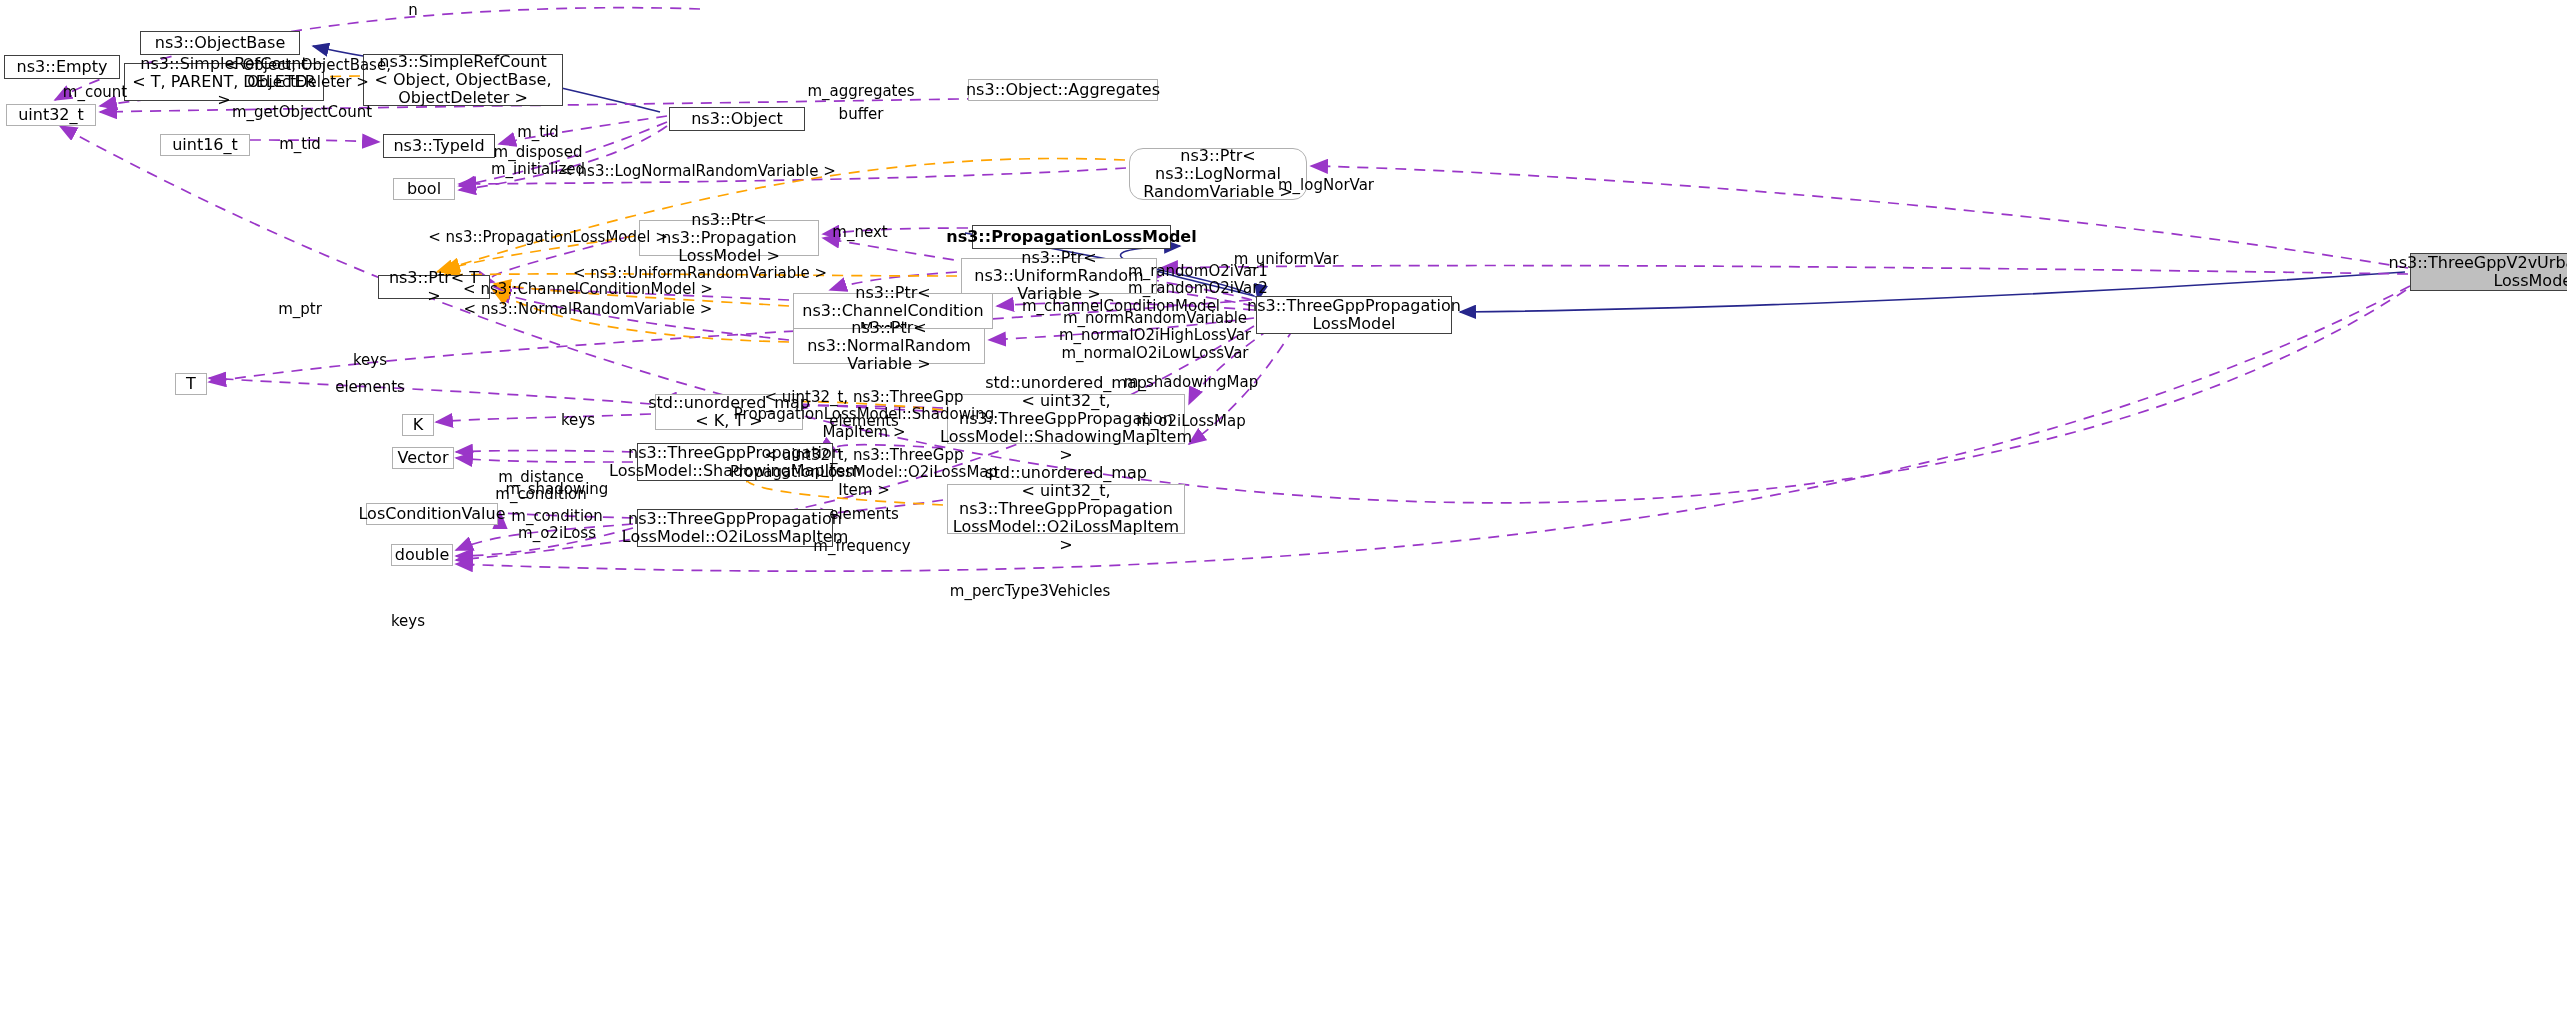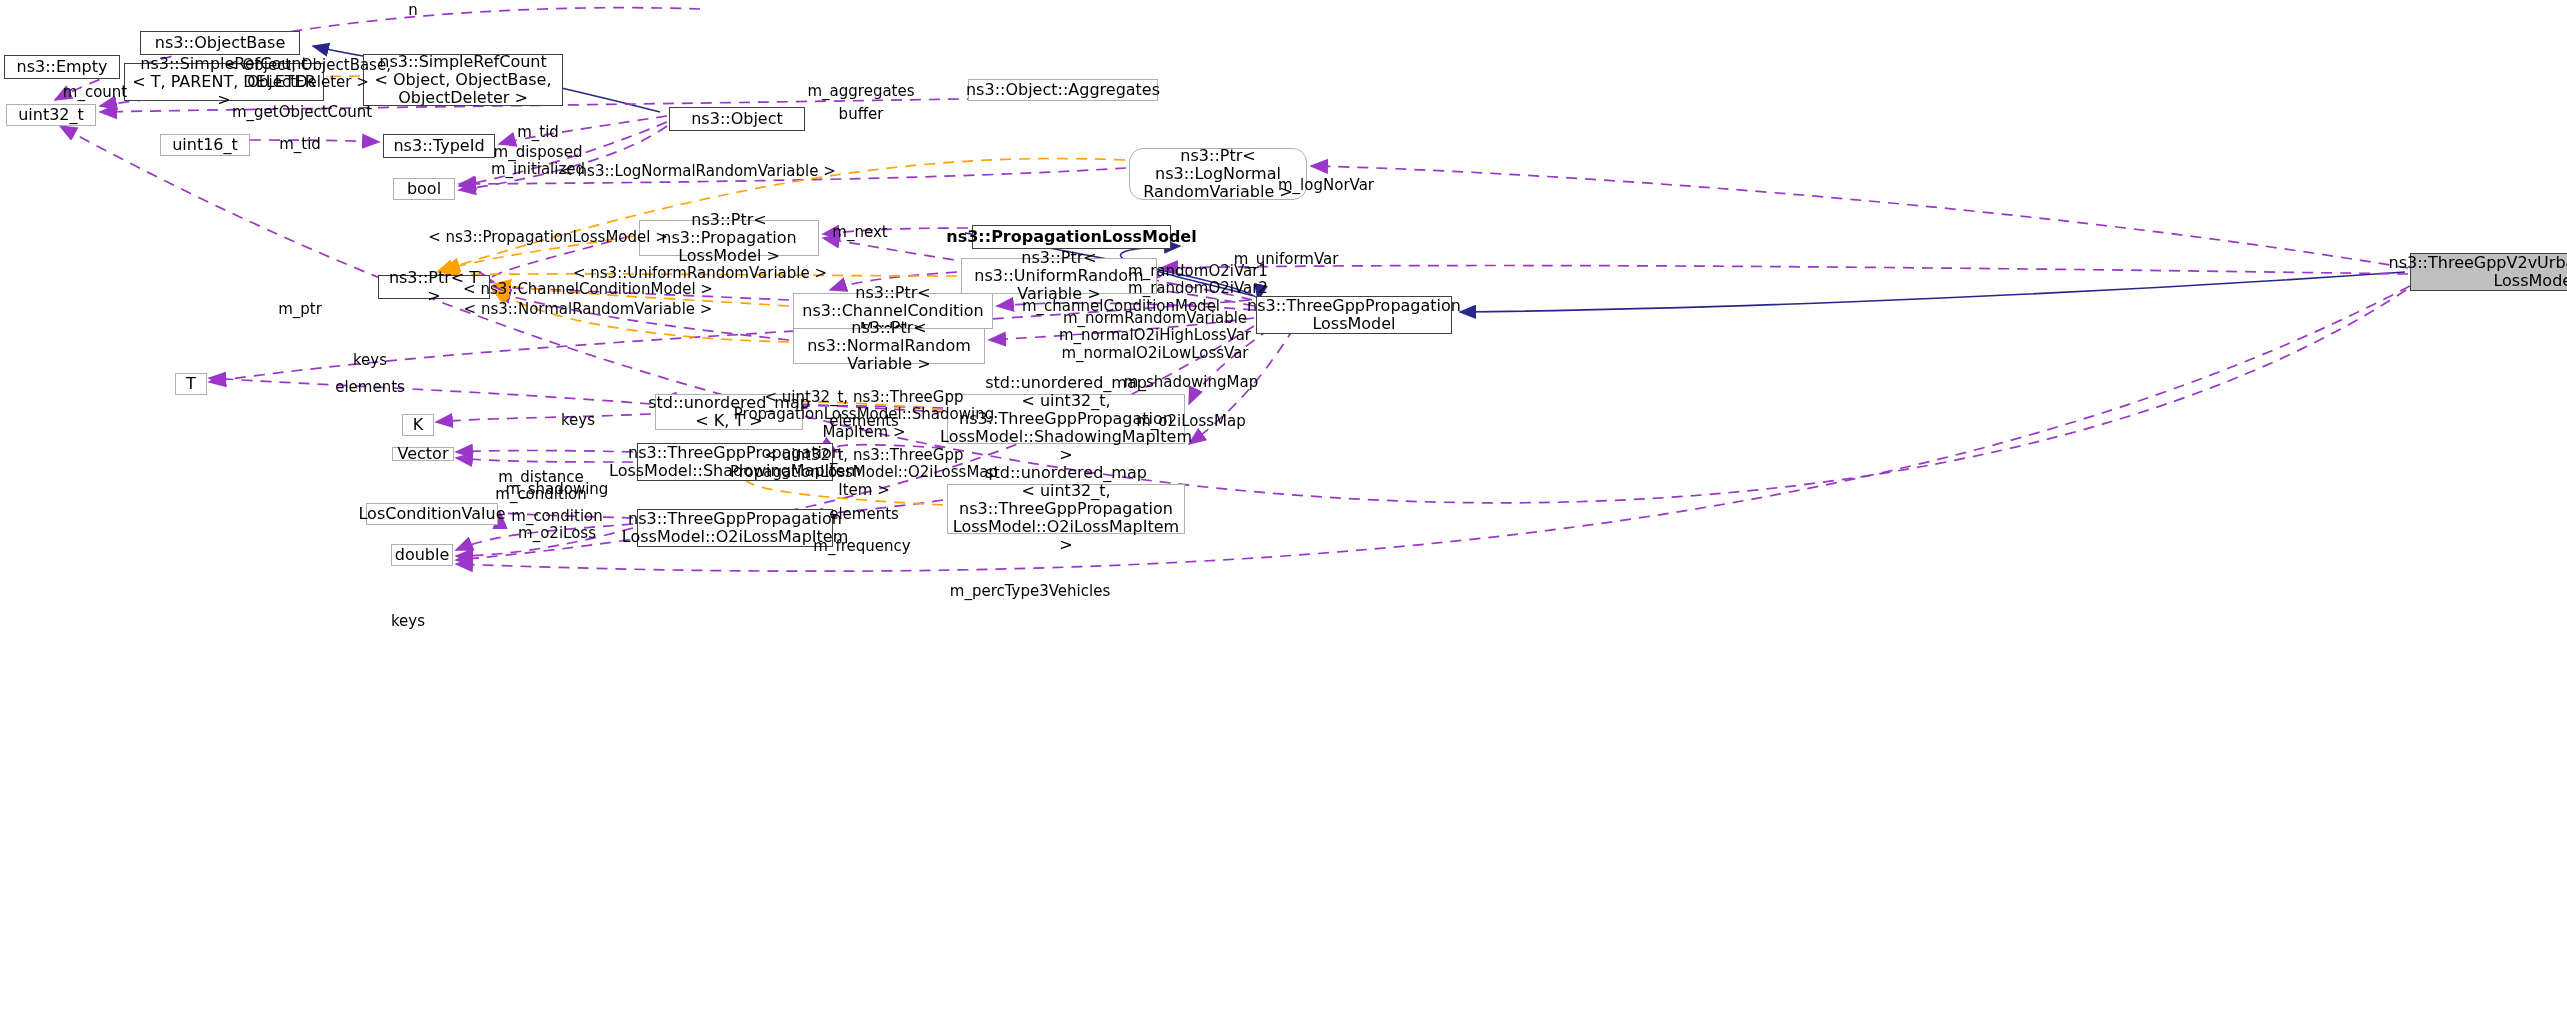--- a/index.html
+++ b/index.html
@@ -144,21 +144,21 @@
 LossModel</div>
   <div class="node n-focus" style="left:2410px;top:253px;width:250px;height:38px;">ns3::ThreeGppV2vUrbanPropagation
 LossModel</div>
   <div class="node n-plain" style="left:175px;top:373px;width:32px;height:22px;">T</div>
   <div class="node n-plain" style="left:402px;top:414px;width:32px;height:22px;">K</div>
   <div class="node n-plain" style="left:655px;top:394px;width:148px;height:36px;">std::unordered_map
 &lt; K, T &gt;</div>
   <div class="node n-plain" style="left:947px;top:394px;width:238px;height:50px;">std::unordered_map
 &lt; uint32_t, ns3::ThreeGppPropagation
 LossModel::ShadowingMapItem &gt;</div>
-  <div class="node n-plain" style="left:392px;top:447px;width:62px;height:14px;">Vector</div>
+  <div class="node n-plain" style="left:392px;top:447px;width:62px;height:22px;">Vector</div>
   <div class="node n-class" style="left:637px;top:443px;width:196px;height:38px;">ns3::ThreeGppPropagation
 LossModel::ShadowingMapItem</div>
   <div class="node n-plain" style="left:947px;top:484px;width:238px;height:50px;">std::unordered_map
 &lt; uint32_t, ns3::ThreeGppPropagation
 LossModel::O2iLossMapItem &gt;</div>
   <div class="node n-plain" style="left:366px;top:503px;width:132px;height:22px;">LosConditionValue</div>
   <div class="node n-class" style="left:637px;top:509px;width:196px;height:38px;">ns3::ThreeGppPropagation
 LossModel::O2iLossMapItem</div>
   <div class="node n-plain" style="left:391px;top:544px;width:62px;height:22px;">double</div>
 

